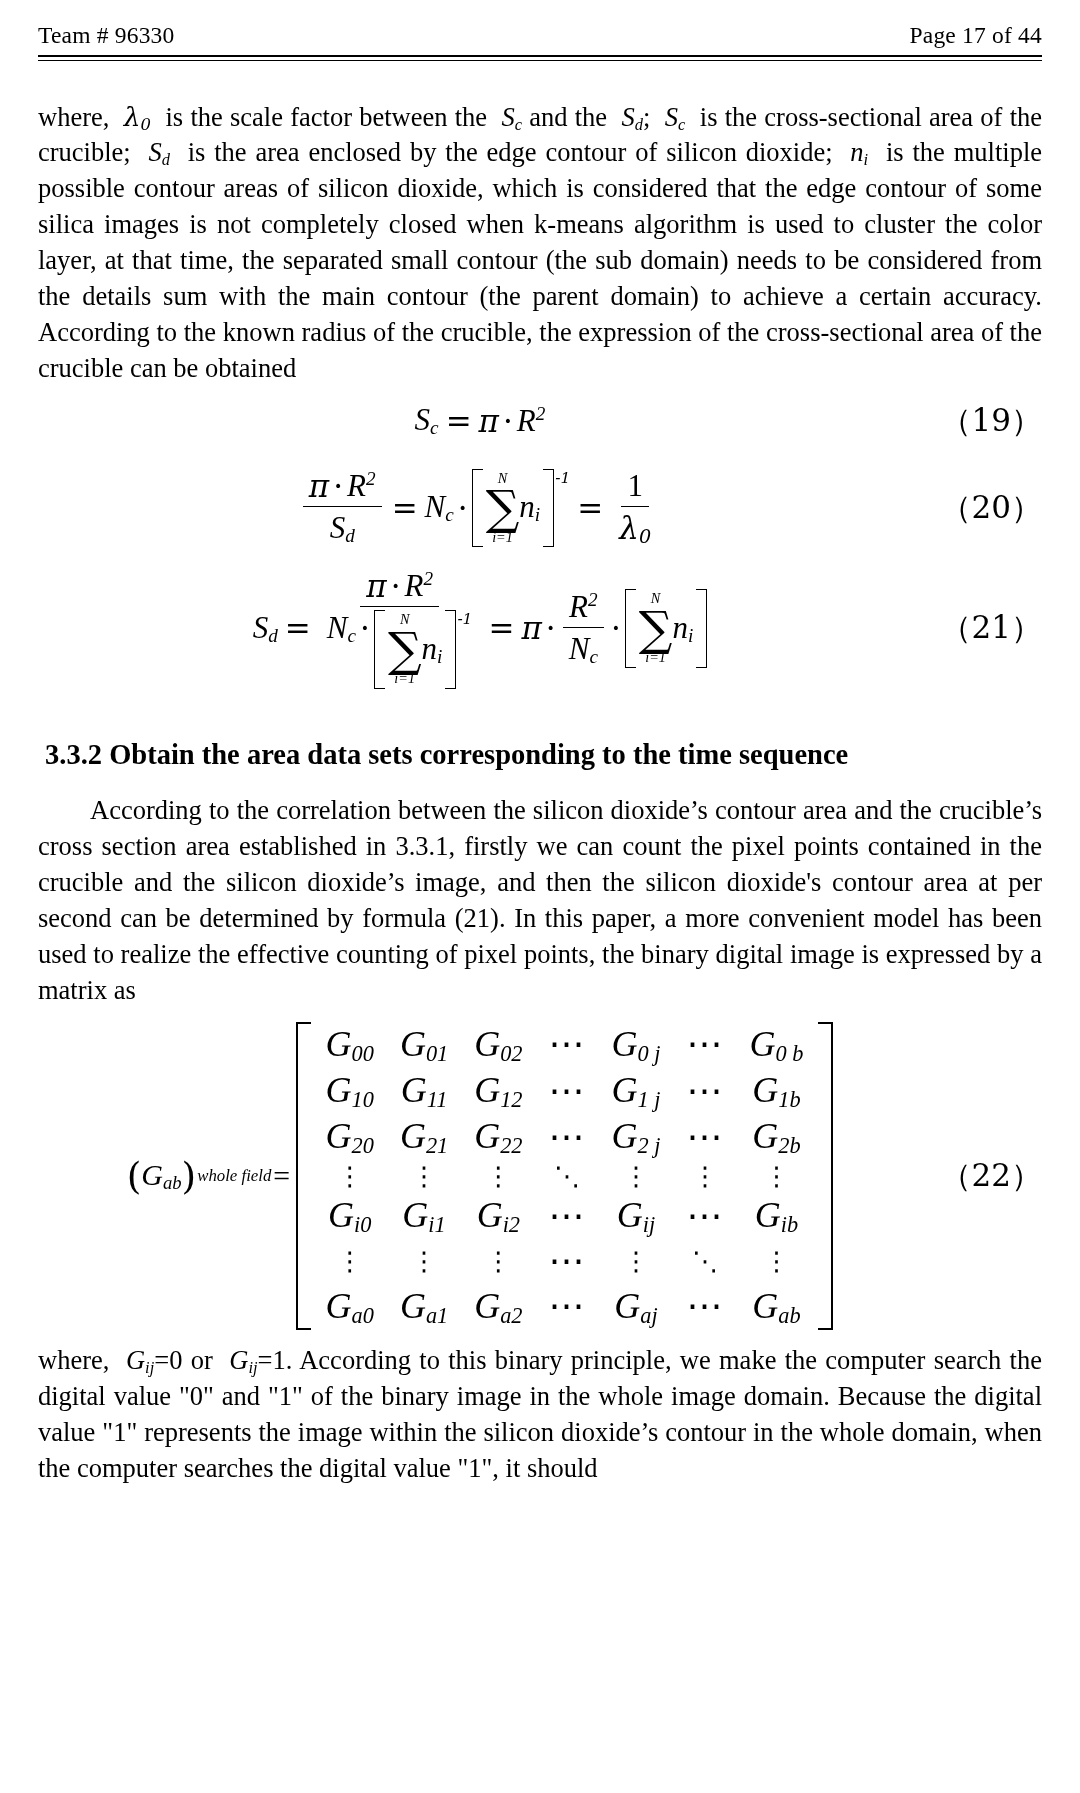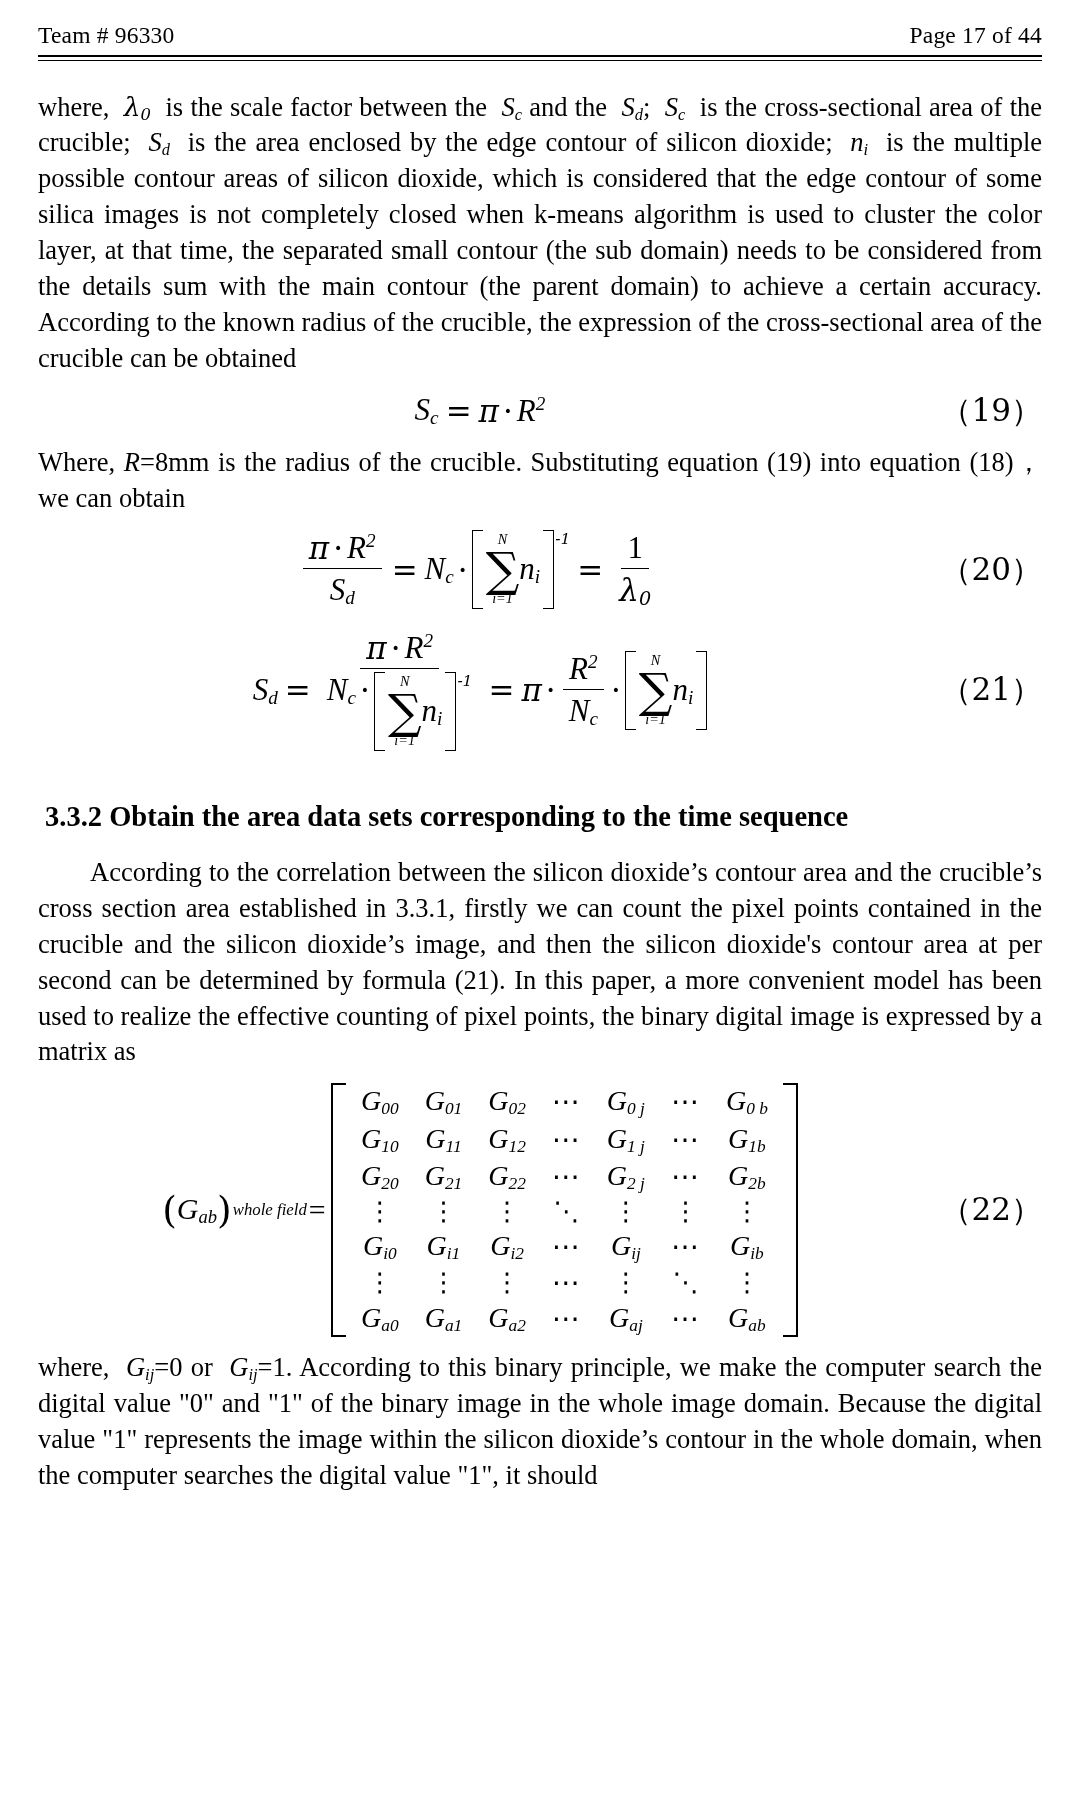--- a/index.html
+++ b/index.html
@@ -37,21 +37,21 @@
   .header-rule {
     border-top: 2.2px solid #000;
     border-bottom: 1.1px solid #000;
     height: 2.5px;
     margin-top: 2px;
     margin-bottom: 0;
   }
 
   
   .body-area {
-    padding-top: 28px;
+    padding-top: 38px;
   }
   p.para {
     font-size: 26.5px;
     line-height: 1.355;
     text-align: justify;
     text-justify: inter-word;
     margin: 0;
     hyphens: none;
   }
   p.indent { text-indent: 52px; }
@@ -247,21 +247,21 @@
   .matrix .mbk.r {
     border-right: 2px solid #000;
     border-top: 2px solid #000;
     border-bottom: 2px solid #000;
   }
   table.mat {
     border-collapse: collapse;
     margin: 0 2px;
   }
   table.mat td {
-    font-size: 28px;
+    font-size: 36px;
     font-style: italic;
     text-align: center;
     padding: 1px 13px;
     line-height: 1.18;
     white-space: nowrap;
     font-family: "Liberation Serif", "DejaVu Serif", serif;
   }
   table.mat td.dots {
     font-style: normal;
     font-family: "DejaVu Serif", serif;
@@ -309,22 +309,20 @@
           <span class="pi">π</span>
           <span class="dotop">·</span>
           <span class="mi"><span>R</span><sup class="s">2</sup></span>
         </span>
       </div>
       <div class="eqnum">（19）</div>
     </div>
 
     <div class="spacer-sm"></div>
 
-    <p class="para"><span>Where,</span>
-      <span class="mi">R</span><span>=8mm is the radius of the crucible. Substituting equation (19) into equation (18)，we can obtain</span></p>
 
     <div class="spacer-sm"></div>
 
     <div class="eqrow">
       <div class="eqbody">
         <span class="math">
           <span class="frac">
             <span class="num">
               <span class="pi">π</span>
                 <span class="dotop">·</span>

